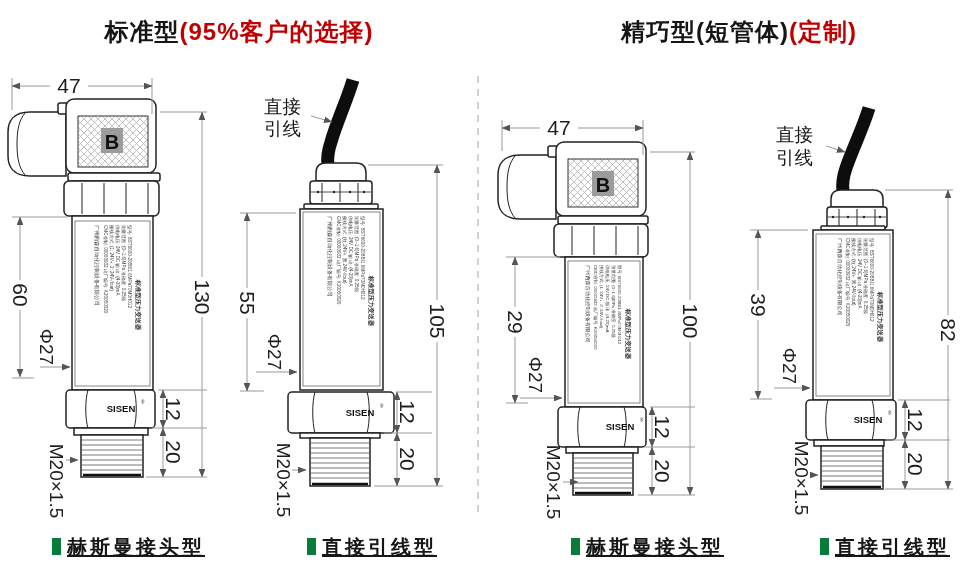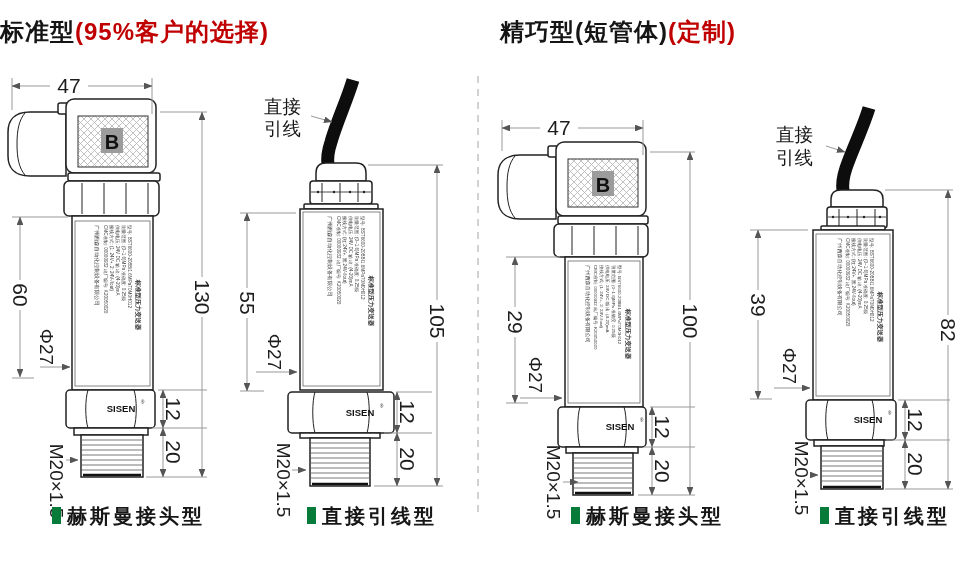--- a/index.html
+++ b/index.html
@@ -1,24 +1,24 @@
 <!DOCTYPE html>
 <html style="--accent-red: #c00000; --bullet-green: #077b3a; --outline: #222222; --dim-line: #999999; --arrow: #555555;"><head>
 <meta charset="utf-8">
 <style>
   html,body{margin:0;padding:0;background:#fff;}
   .stage{position:relative;width:960px;height:577px;background:#fff;overflow:hidden;
          font-family:"Liberation Sans","DejaVu Sans",sans-serif;}
   .title{position:absolute;top:16px;font-size:24px;font-weight:bold;color:#151515;
-         letter-spacing:1px;text-align:left;white-space:nowrap;}
+         letter-spacing:1px;text-align:center;white-space:nowrap;}
   .title .accent{color:var(--accent-red,#c00000);}
   .title.left{left:0;width:478px;}
   .title.right{left:500px;width:478px;}
-  .caption{position:absolute;top:503px;font-size:20px;font-weight:bold;color:#161616;
-           letter-spacing:3px;white-space:nowrap;}
+  .caption{position:absolute;top:534px;font-size:20px;font-weight:bold;color:#161616;
+           letter-spacing:3px;white-space:nowrap;text-decoration:underline;}
   .caption .bullet{display:inline-block;width:9px;height:17px;margin-right:6px;
                    vertical-align:-1px;background:var(--bullet-green,#077b3a);}
   svg text{font-family:"Liberation Sans","DejaVu Sans",sans-serif;}
   .dimtxt{fill:#1d1d1d;font-size:21px;}
   .dimtxt2{fill:#1d1d1d;font-size:19px;}
   .np{fill:#3a3a3a;}
 </style>
 </head>
 <body>
 

